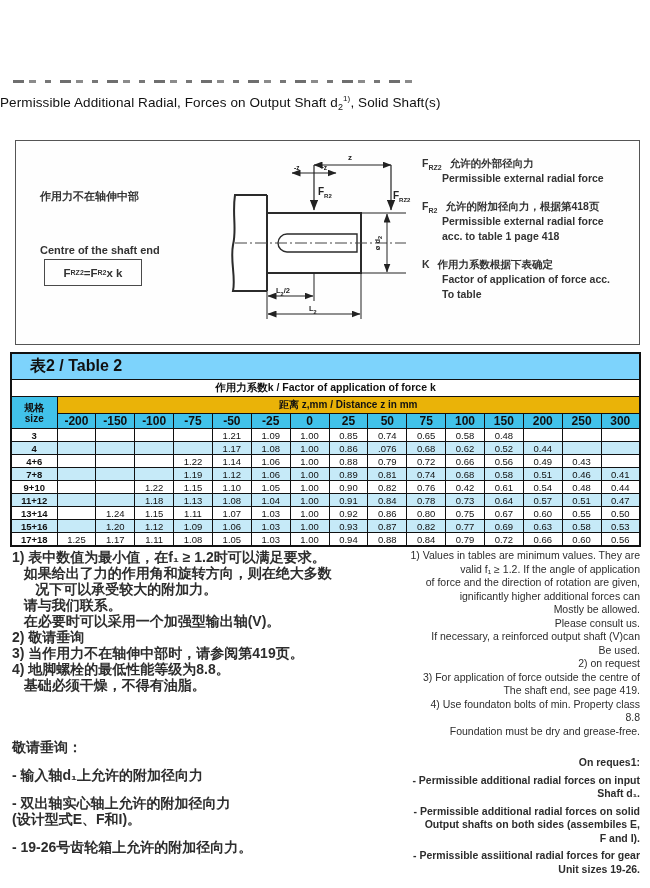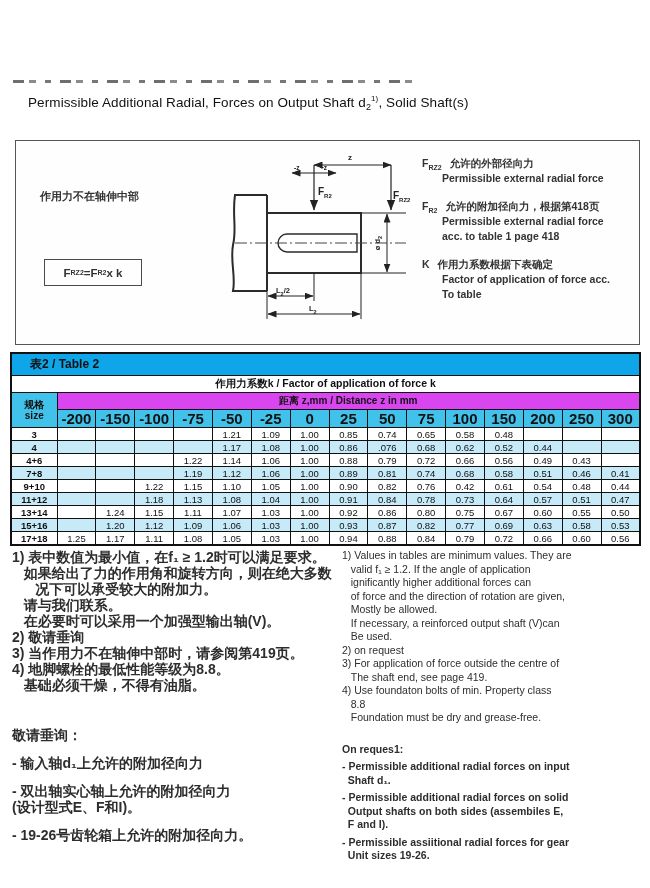--- a/index.html
+++ b/index.html
@@ -5,21 +5,21 @@
   html,body{margin:0;padding:0;}
   body{
     width:650px;height:888px;background:#fff;position:relative;overflow:hidden;
     font-family:"Liberation Sans",sans-serif;color:#222;
     -webkit-font-smoothing:antialiased;
   }
   .clip-line{
     position:absolute;left:13px;top:80px;width:408px;height:3px;opacity:.8;
     background:repeating-linear-gradient(90deg,#4a4a4a 0 11px,rgba(0,0,0,0) 11px 16px,#6e6e6e 16px 23px,rgba(0,0,0,0) 23px 32px,#555 32px 38px,rgba(0,0,0,0) 38px 47px);
   }
-  .title{position:absolute;left:28px;top:94px;font-size:13.5px;color:#111;letter-spacing:.1px;}
+  .title{position:absolute;left:0;top:94px;font-size:13.5px;color:#111;letter-spacing:.1px;}
   .title sub{font-size:9px;}
   .title sup{font-size:8px;}
 
   
   .diagram-box{position:absolute;left:15px;top:140px;width:623px;height:203px;border:1.5px solid #555;background:#fefefe;}
   .diag-note{position:absolute;left:24px;top:10px;font-size:11px;font-weight:700;color:#333;line-height:18px;white-space:pre;}
   .formula-box{
     position:absolute;left:28px;top:118px;height:25px;min-width:78px;padding:0 9px;
     border:1.5px solid #4a4a4a;display:inline-flex;align-items:center;justify-content:center;
     font-weight:700;font-size:11.5px;color:#333;
@@ -33,49 +33,50 @@
   .legend-head .sym{margin-right:8px;}
   .legend-head sub{font-size:7px;}
   .legend-en div{padding-left:20px;font-size:10.5px;font-weight:700;line-height:15.5px;white-space:pre-wrap;}
 
   
   .ktable{
     position:absolute;left:10px;top:352px;width:631px;border-collapse:collapse;
     table-layout:fixed;color:#111;border:2px solid #111;
   }
   .ktable td{border:1px solid #111;text-align:center;padding:0;font-size:9.5px;height:12px;overflow:hidden;background:#fff;}
-  .ktable .cap{background:#0ea5e9;text-align:left;padding:2px 0 2px 18px;font-weight:700;font-size:12px;height:15px;}
+  .ktable .cap{background:#7dd3fc;text-align:left;padding:2px 0 2px 18px;font-weight:700;font-size:16px;height:15px;}
   .ktable .factor{font-weight:700;font-size:10.5px;height:16px;background:#fff;margin-top:24px;}
   .ktable .sizehead{background:#41c2ea;font-weight:700;font-size:10px;line-height:11px;}
-  .ktable .disthead{background:#d946ef;font-weight:700;font-size:10px;height:16px;}
-  .ktable tr.colrow td{background:#41c2ea;font-weight:700;font-size:15px;height:14px;}
+  .ktable .disthead{background:#eab308;font-weight:700;font-size:10px;height:16px;}
+  .ktable tr.colrow td{background:#41c2ea;font-weight:700;font-size:12px;height:14px;}
   .ktable tbody tr:nth-child(even) td{background:#c6eaf8;}
   .ktable tbody td.sizecell{font-weight:700;}
 
   
   .footnotes{position:absolute;left:12px;top:549px;width:628px;display:flex;color:#2d2d2d;}
   .fn-left{width:330px;font-size:14px;font-weight:700;line-height:16px;}
-  .fn-right{flex:1;font-size:10.5px;font-weight:400;line-height:13.5px;}
+  .fn-right{flex:1;font-size:10.5px;font-weight:400;line-height:13.5px;text-align:right;}
   .fn-list div{white-space:pre-wrap;}
-  .zh-bottom{margin-top:34px;}
+  .zh-bottom{margin-top:46px;}
   .zh-bottom div{margin-bottom:12px;}
   .en-bottom{margin-top:18px;font-weight:bold;}
   .en-bottom div{margin-bottom:4px;}
 </style>
 </head>
 <body>
 
 <div class="clip-line"></div>
 
 <div class="title"><span>Permissible Additional Radial, Forces on Output Shaft d</span><sub>2</sub><sup>1)</sup><span>, Solid Shaft(s)</span></div>
 
 <div class="diagram-box">
 
   <div class="diag-note">
     <div>作用力不在轴伸中部</div>
+    <div>Centre of the shaft end</div>
   </div>
 
   <div class="formula-box">
       <span>F</span>
       <sub>RZ2</sub>
       <span>=F</span>
       <sub>R2</sub>
       <span>x k</span>
     </div>
 
@@ -378,23 +379,24 @@
         <div>- 输入轴d₁上允许的附加径向力</div>
         <div>- 双出轴实心轴上允许的附加径向力
 (设计型式E、F和I)。</div>
         <div>- 19-26号齿轮箱上允许的附加径向力。</div>
       </div>
   </div>
   <div class="fn-right">
     <div class="fn-list">
         <div>1) Values in tables are minimum values. They are</div>
         <div>   valid f₁ ≥ 1.2. If the angle of application</div>
+        <div>   of force and the direction of rotation are given,</div>
         <div>   ignificantly higher additional forces can</div>
-        <div>   of force and the direction of rotation are given,</div>
         <div>   Mostly be allowed.</div>
+        <div>   Please consult us.</div>
         <div>   If necessary, a reinforced output shaft (V)can</div>
         <div>   Be used.</div>
         <div>2) on request</div>
         <div>3) For application of force outside the centre of</div>
         <div>   The shaft end, see page 419.</div>
         <div>4) Use foundaton bolts of min. Property class</div>
         <div>   8.8</div>
         <div>   Foundation must be dry and grease-free.</div>
       </div>
     <div class="fn-list en-bottom">

